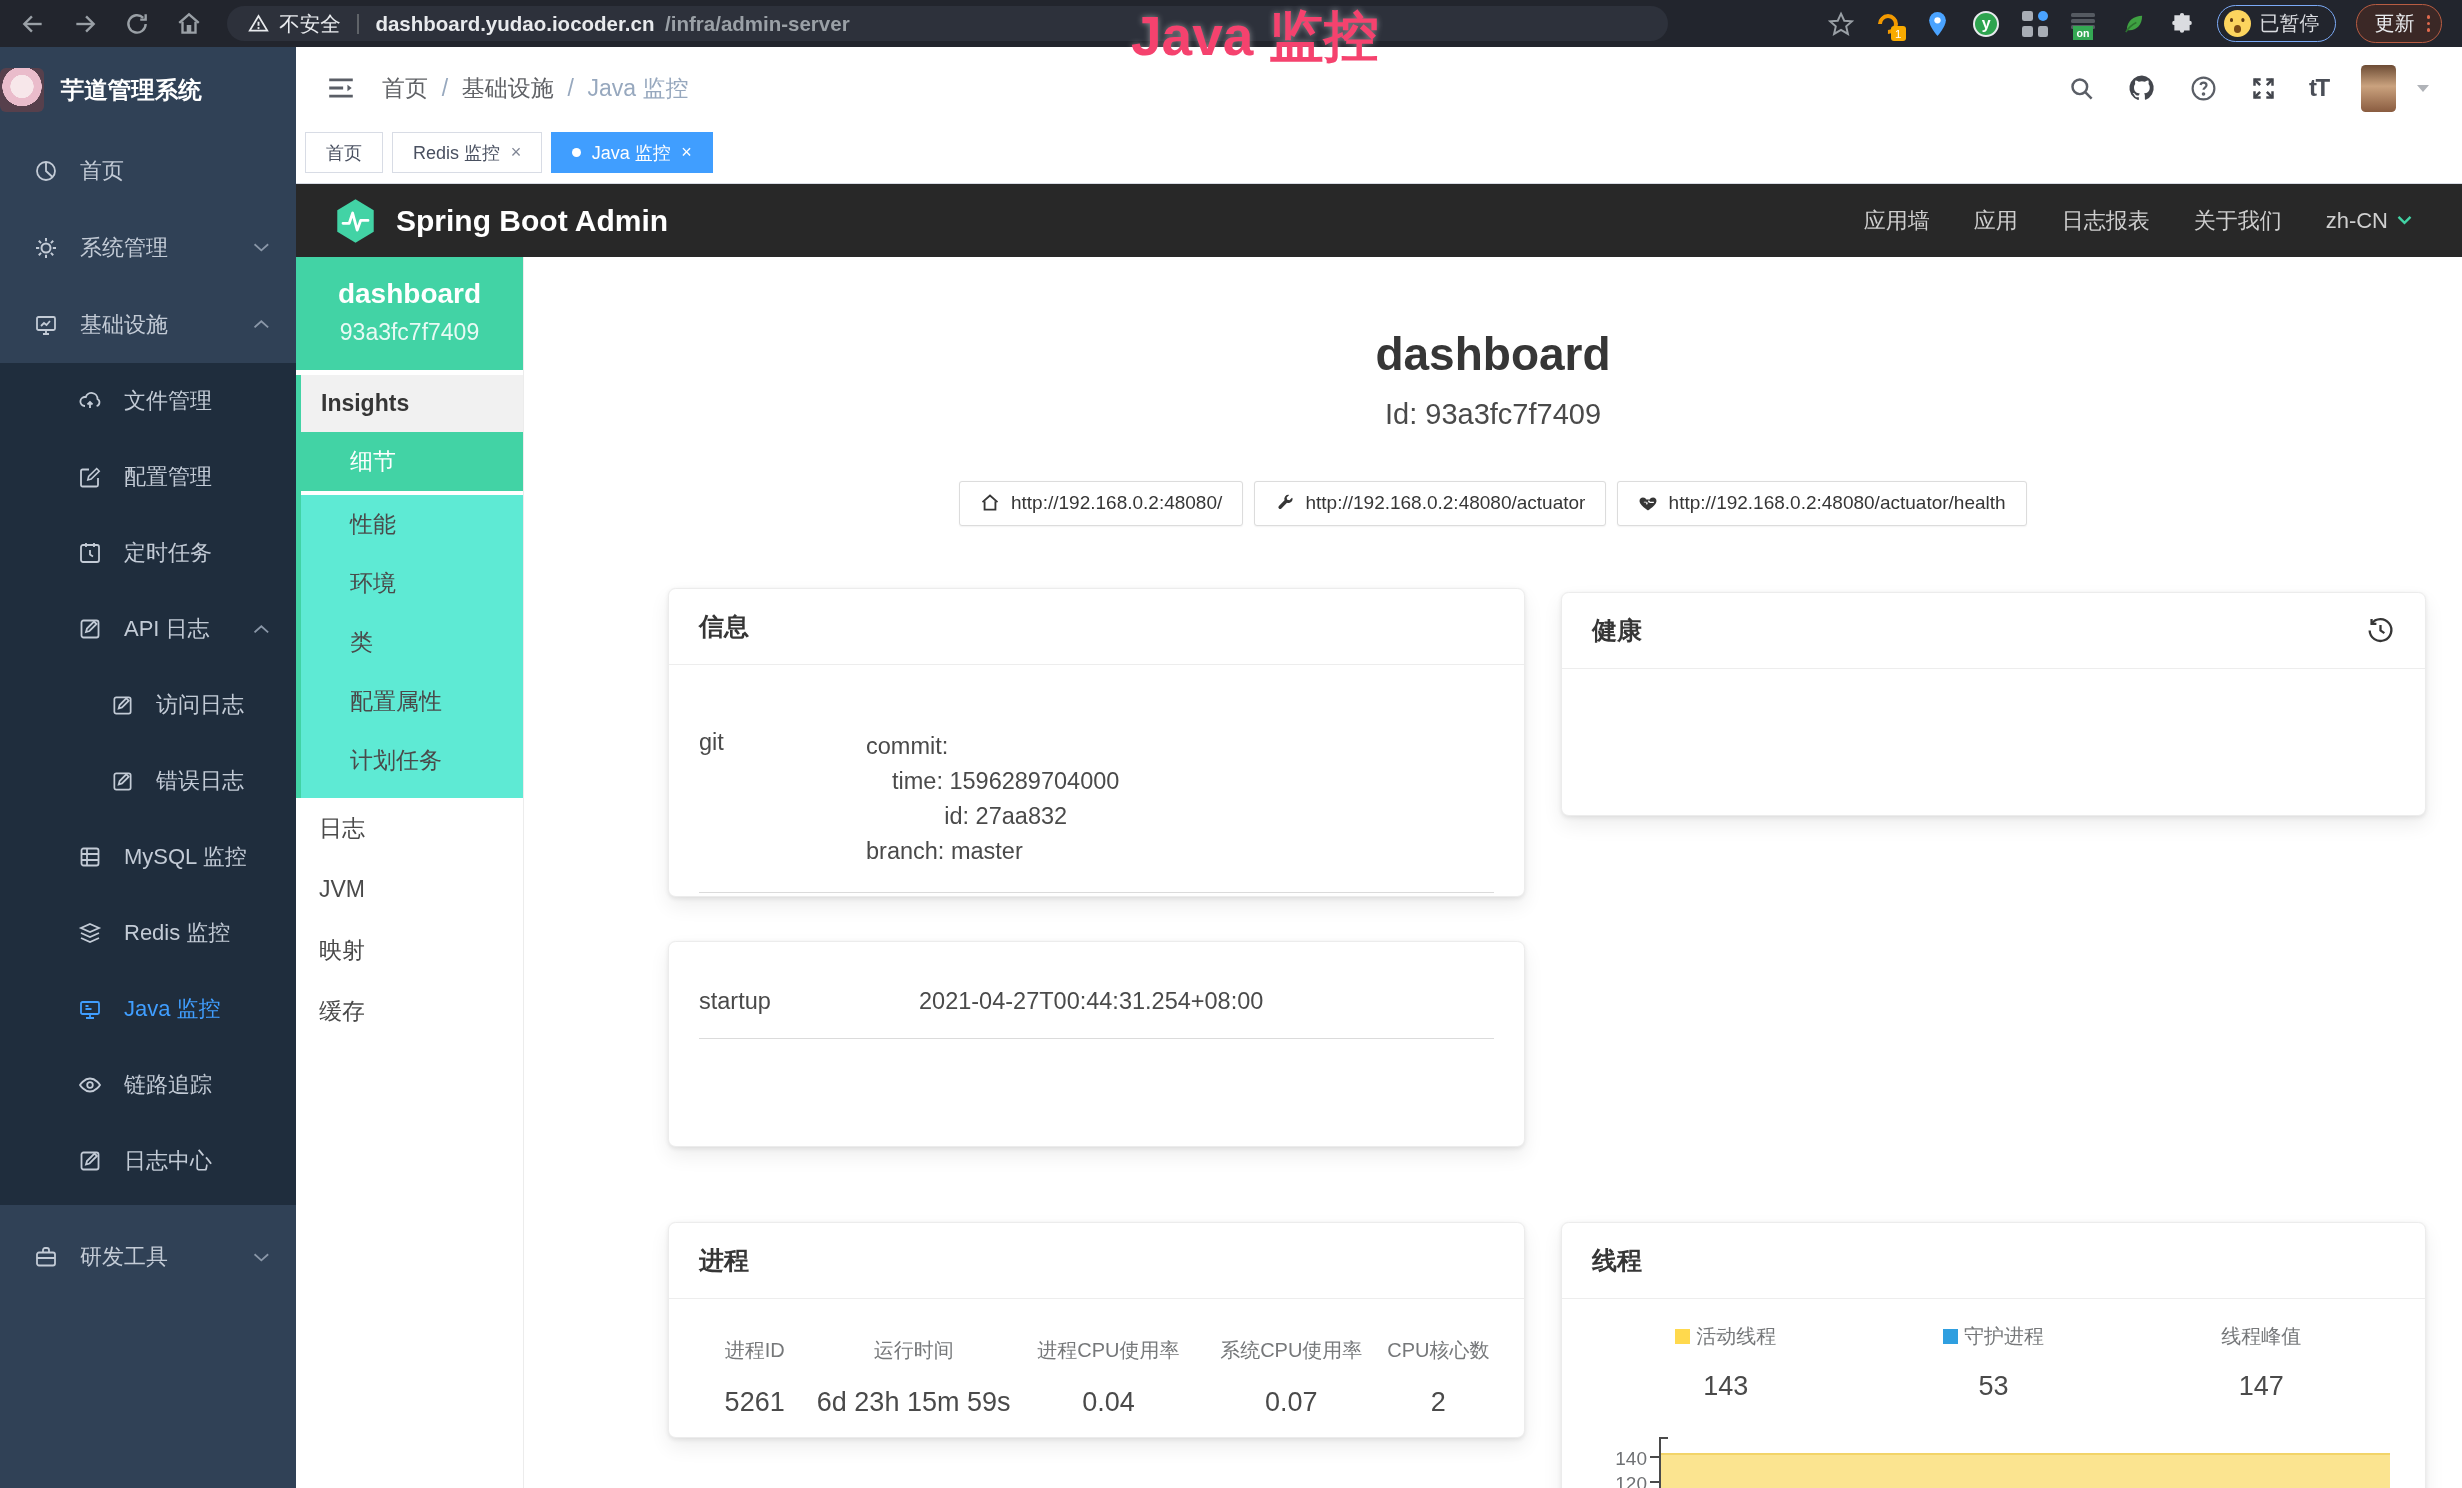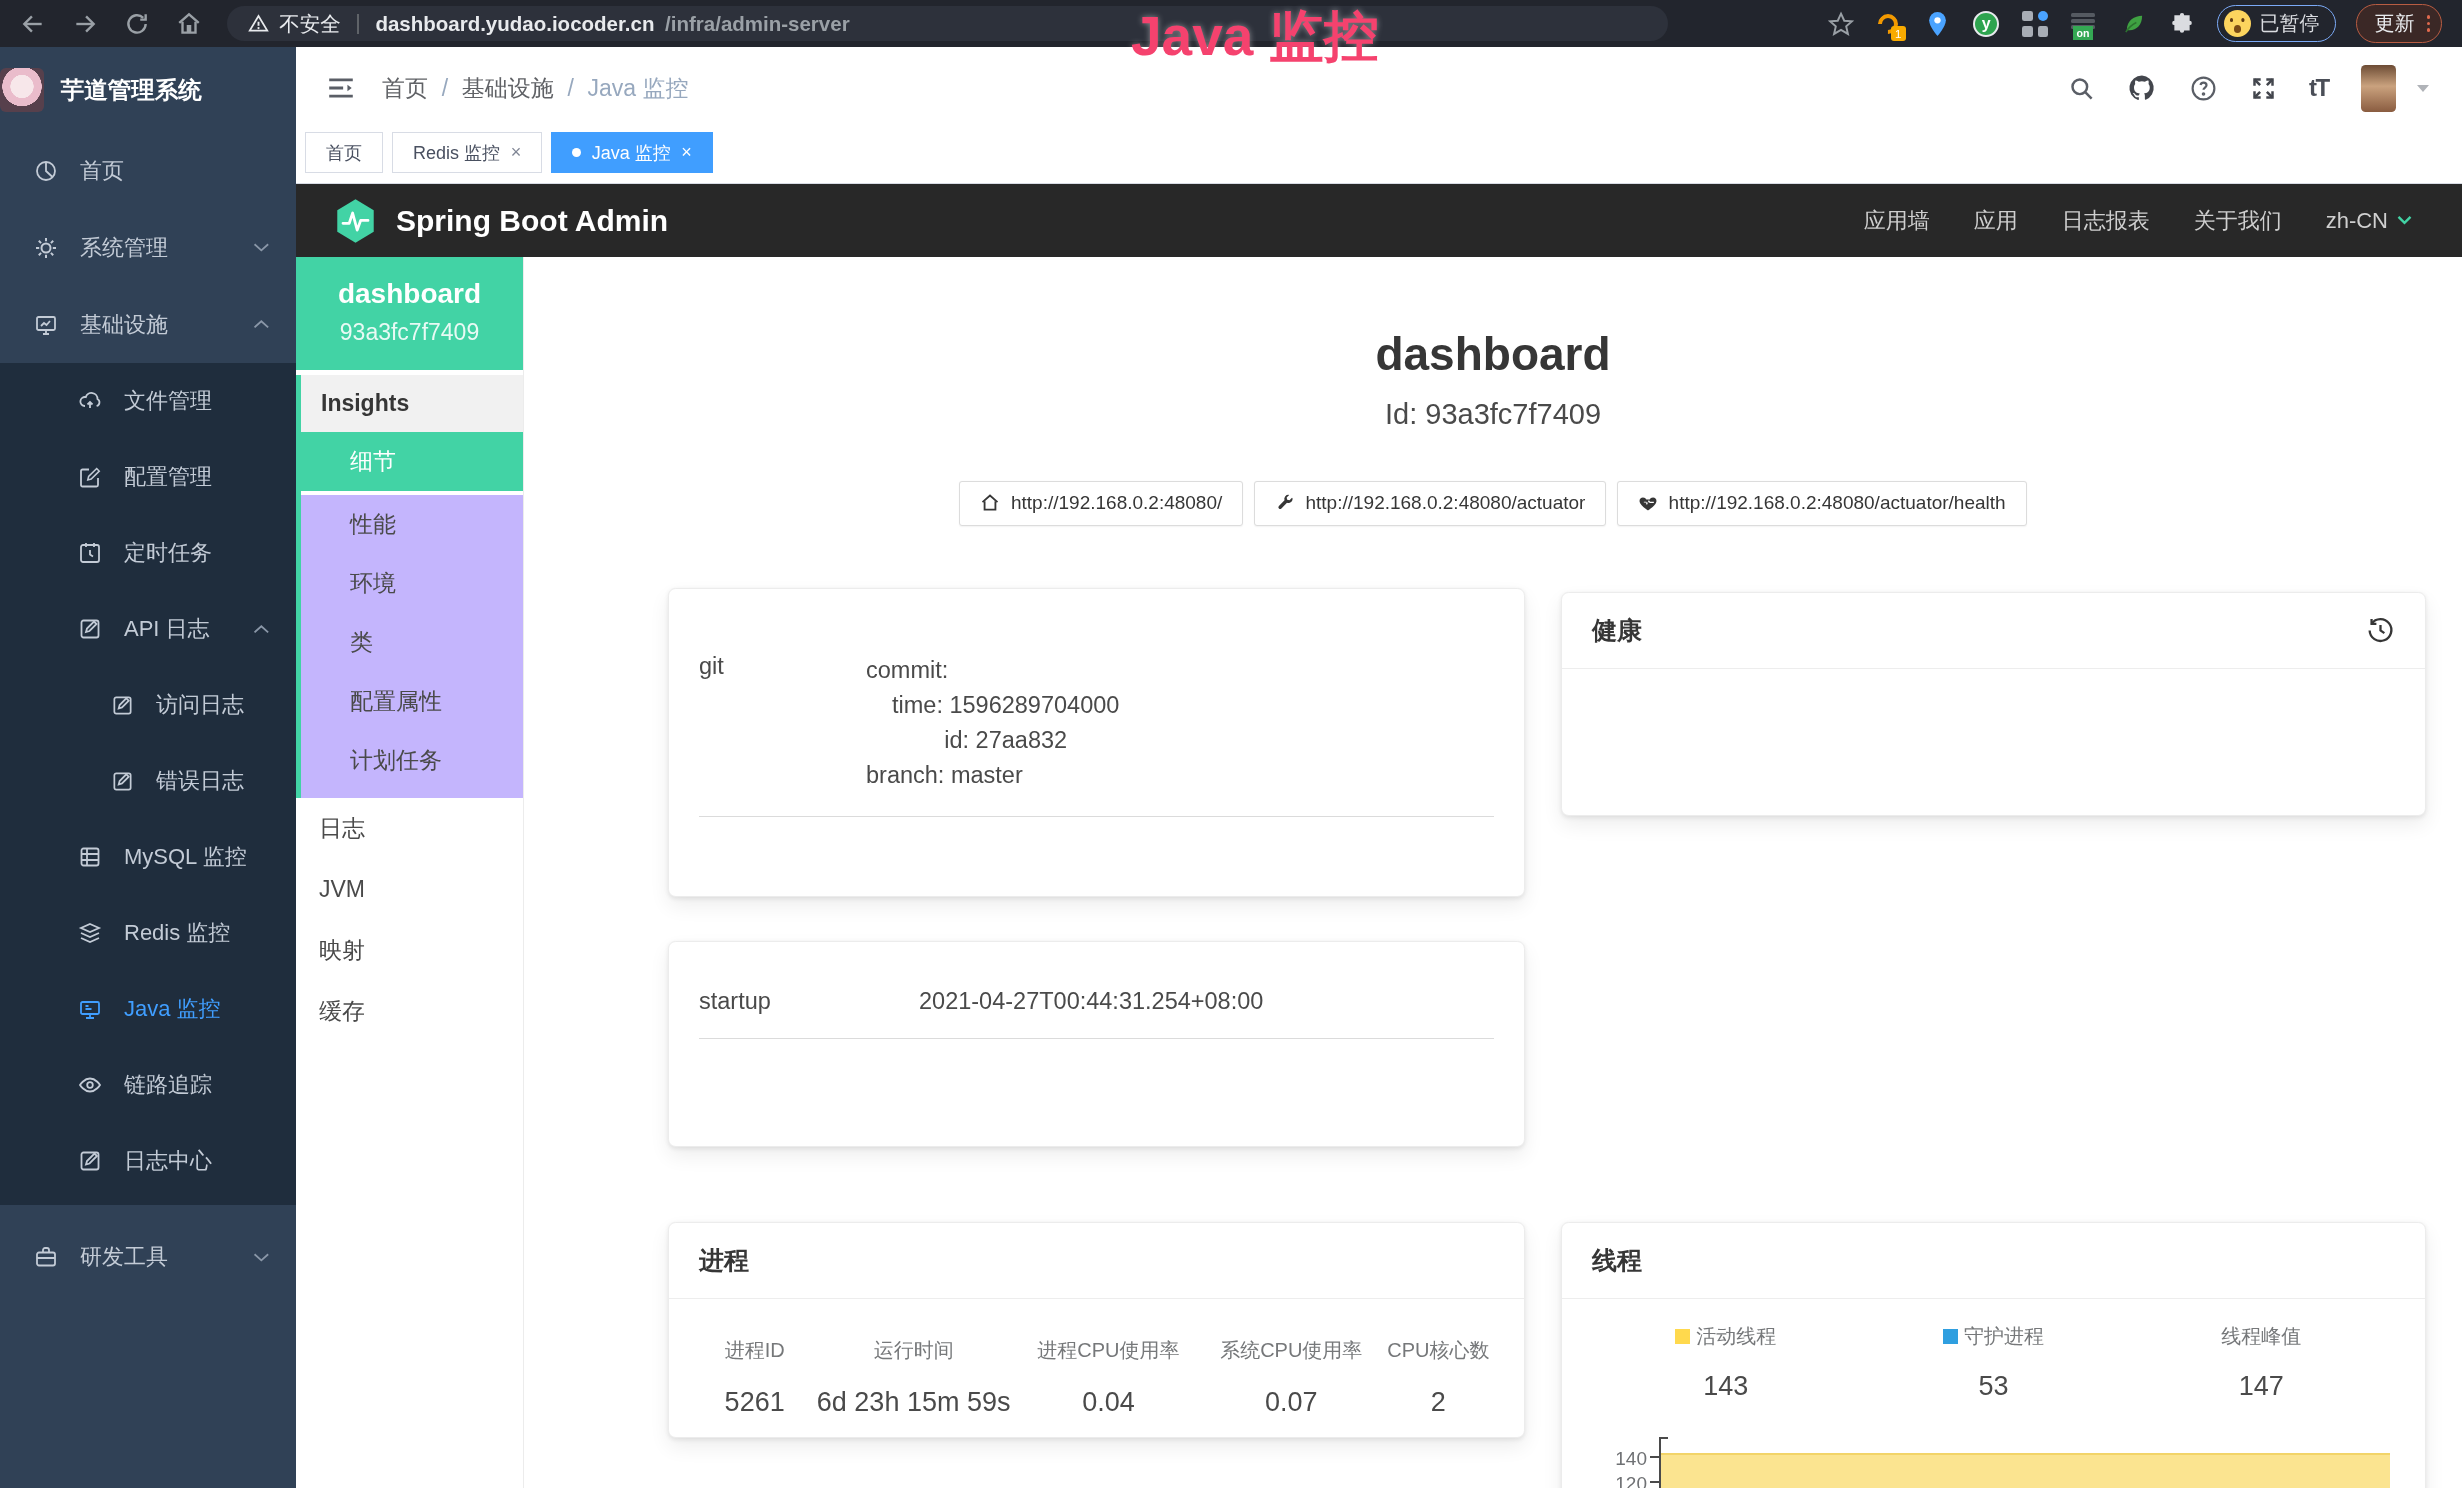--- a/index.html
+++ b/index.html
@@ -78,21 +78,21 @@
   .sba-nav .nav-link { cursor:pointer; }
   .lang { display:flex; align-items:center; gap:9px; cursor:pointer; }
 
   .sba-body { flex:1; min-height:0; display:flex; }
   .sba-side { width:228px; flex-shrink:0; background:#fff; border-right:1.5px solid #ececec; font-size:23px; color:#4a4a4a; }
   .inst { background:#42d3a5; color:#fff; text-align:center; padding:21px 0 24px; }
   .inst .iname { font-size:28px; font-weight:bold; }
   .inst .iid { font-size:23px; color:rgba(255,255,255,0.88); margin-top:9px; }
   .ins-wrap { border-left:5.3px solid #42d3a5; }
   .ins-label { margin-top:4.6px; background:#f1f1f1; padding:15px 0 15px 20px; font-weight:bold; color:#363636; }
-  .ins-items { margin-top:4.6px; background:#c4b5fd; padding-bottom:7.6px; }
+  .ins-items { margin-top:4.6px; background:#5eead4; padding-bottom:7.6px; }
   .s-item { height:59px; display:flex; align-items:center; padding-left:49px; cursor:pointer; }
   .s-item.active { background:#42d3a5; color:#fff; margin-bottom:4.6px; }
   .root-item { height:61px; display:flex; align-items:center; padding-left:23px; cursor:pointer; }
 
   .sba-main { flex:1; position:relative; overflow:hidden; background:#fff; }
   .page-head { text-align:center; padding-top:70px; }
   .page-title { font-size:46px; font-weight:bold; color:#363636; }
   .page-sub { font-size:29px; color:#4a4a4a; margin-top:16.7px; }
   .link-row { display:flex; justify-content:center; gap:10.6px; margin-top:50px; }
   .link-btn { display:flex; align-items:center; gap:10.6px; border:1.5px solid #dcdcdc; border-radius:3px; background:#fff; padding:10.6px 20px; font-size:19px; color:#363636; cursor:pointer; box-shadow:0 0.8px 1.5px rgba(0,0,0,0.05); }
@@ -552,20 +552,21 @@
                         <path fill="#363636" d="M12 21s-7.2-4.7-9.4-8.7C.7 8.9 2.6 5.4 6 5.4c2 0 3.2 1.1 4 2.4h4c.8-1.3 2-2.4 4-2.4 3.4 0 5.3 3.5 3.4 6.9C19.2 16.3 12 21 12 21z"></path>
                         <path fill="#fff" d="M7 10.5h3l1 2 2-4 1.5 2H19v1.5h-5l-1.3-1.6-2 4-1.4-2.9H7z"></path>
                       </svg>
                     </span>
                   <span>http://192.168.0.2:48080/actuator/health</span>
                 </span>
               </div>
             </div>
 
             <div class="card" style="left:144px; top:331px; width:857px; height:309px;">
+              <div class="card-h">信息</div>
               <div class="card-b info-body">
                 <div class="kv-row">
                   <div class="kv-label">git</div>
                   <div class="kv-lines">
                     <div>commit:</div>
                     <div class="ind">time: 1596289704000</div>
                     <div class="ind">id: 27aa832</div>
                     <div>branch: master</div>
                   </div>
                 </div>

